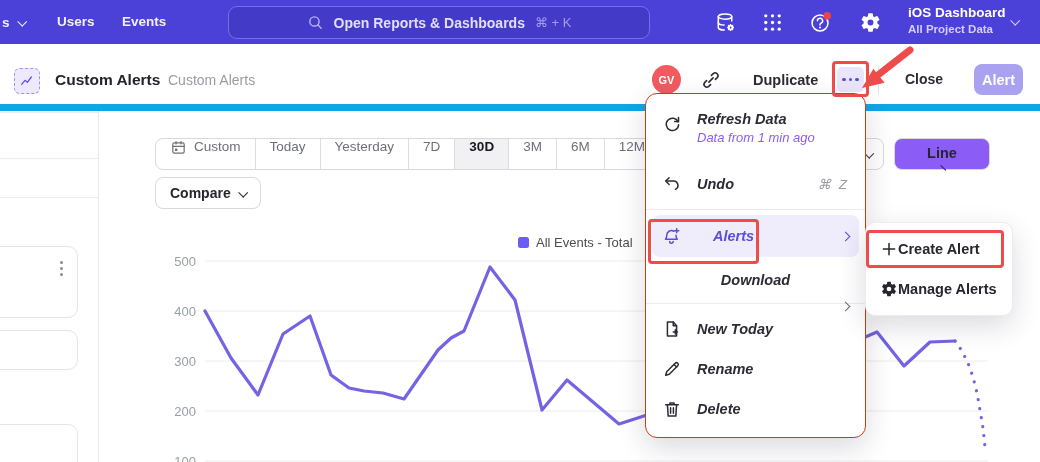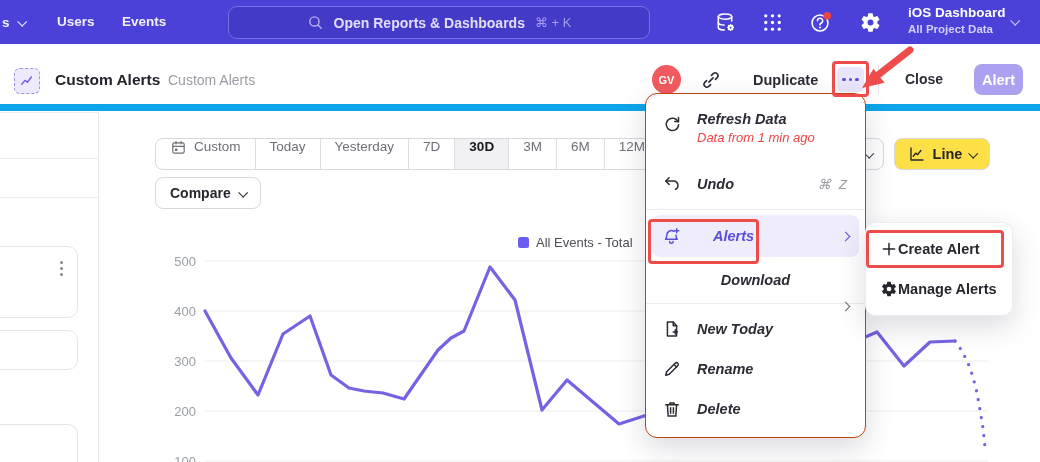--- a/index.html
+++ b/index.html
@@ -63,38 +63,38 @@
             border-left:1px solid #dedee2;cursor:pointer;white-space:nowrap;}
   .seg-cell:first-child{border-left:none;}
   .seg-cell.selected{background:#f1f1f3;color:#18181f;font-weight:700;}
   .compare-btn{position:absolute;left:155px;top:177px;height:32px;padding:0 14px;display:flex;align-items:center;
                gap:8px;border:1px solid #d8d8dd;border-radius:8px;background:#fff;font-size:14px;font-weight:600;
                color:#26262e;cursor:pointer;box-sizing:border-box;}
   .hidden-dd{position:absolute;left:800px;top:138px;width:84px;height:32px;border:1px solid #d8d8dd;border-radius:8px;
              background:#fff;box-sizing:border-box;cursor:pointer;z-index:4;}
   .hidden-dd .chev{position:absolute;right:11px;top:12px;color:#3a3a44;}
   .line-btn{position:absolute;left:894px;top:138px;width:96px;height:32px;border:1px solid #d8d8dd;border-radius:8px;
-            background:#fde047;display:flex;align-items:center;justify-content:center;gap:7px;font-size:14.5px;
-            font-weight:600;color:#26262e;cursor:pointer;box-sizing:border-box;z-index:4;}
+            background:#8b5cf6;display:flex;align-items:center;justify-content:flex-end;gap:7px;font-size:14.5px;
+            font-weight:600;color:#26262e;cursor:pointer;box-sizing:border-box;z-index:4;flex-direction:column;}
 
   
   #chart-svg{position:absolute;left:0;top:0;z-index:5;pointer-events:none;}
   .legend{position:absolute;left:518px;top:235px;display:flex;align-items:center;gap:7px;z-index:5;}
   .legend .swatch{width:11px;height:11px;border-radius:2.5px;}
   .legend .ltxt{font-size:13px;color:#4d4d55;}
 
   
   .menu{position:absolute;left:645px;top:93px;width:221px;background:#fff;border:1px solid #c2410c;
         border-radius:12px;box-shadow:0 10px 28px rgba(30,30,60,.16);z-index:20;padding:10px 0 8px;box-sizing:border-box;font-style:italic;}
   .mi{display:flex;align-items:center;padding:0 16px;gap:15px;cursor:pointer;}
   .mi .mlabel{font-size:14.5px;font-weight:600;color:#2c2c35;}
   .mi .mright{margin-left:auto;display:flex;align-items:center;}
   .mi-refresh{height:52px;align-items:flex-start;padding-top:7px;}
   .mi-refresh .mtext{display:flex;flex-direction:column;gap:3px;}
-  .mi-refresh .msub{font-size:13px;color:#ef4444;font-weight:400;}
+  .mi-refresh .msub{font-size:13px;color:#8b5cf6;font-weight:400;}
   .mi-undo{height:42px;}
   .mshort{font-size:13.5px;color:#9b9ba3;letter-spacing:2px;}
   .mdiv{height:1px;background:#ececef;margin:4px 0 5px;}
   .mi-alerts{height:42px;margin:0 6px;border-radius:8px;background:#efecfc;padding:0 10px;gap:31px;}
   .mi-alerts .mlabel{color:#5a4fd8;}
   .mi-alerts .chevr{color:#5a4fd8;}
   .mi-h42{height:42px;flex-direction:column;}
   .mi-h40{height:40px;}
   .chevr{display:inline-block;width:6px;height:6px;border-right:1.7px solid currentColor;
          border-bottom:1.7px solid currentColor;transform:rotate(-45deg);color:#6b6b74;}

